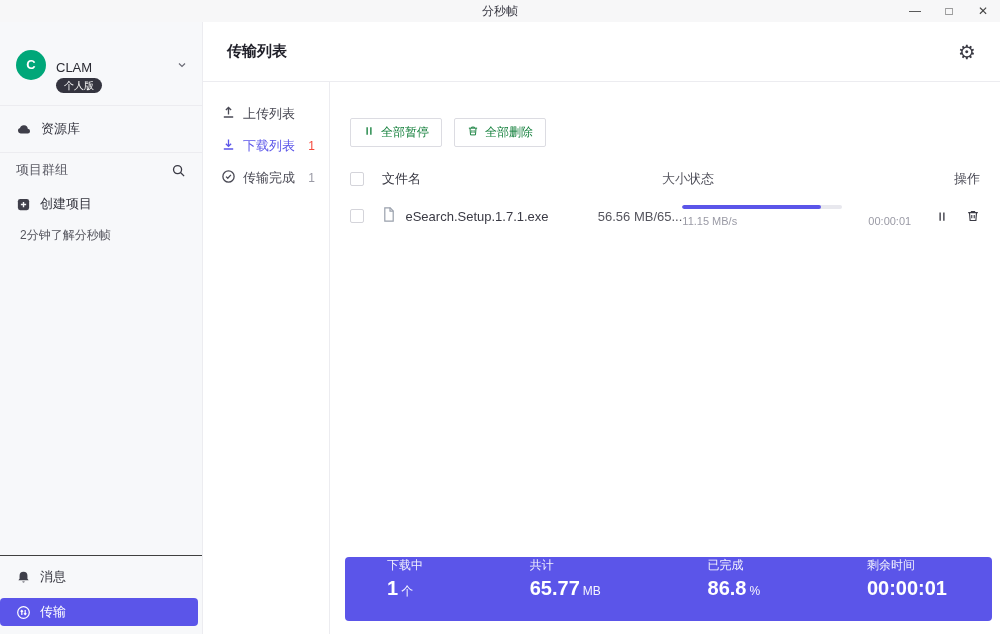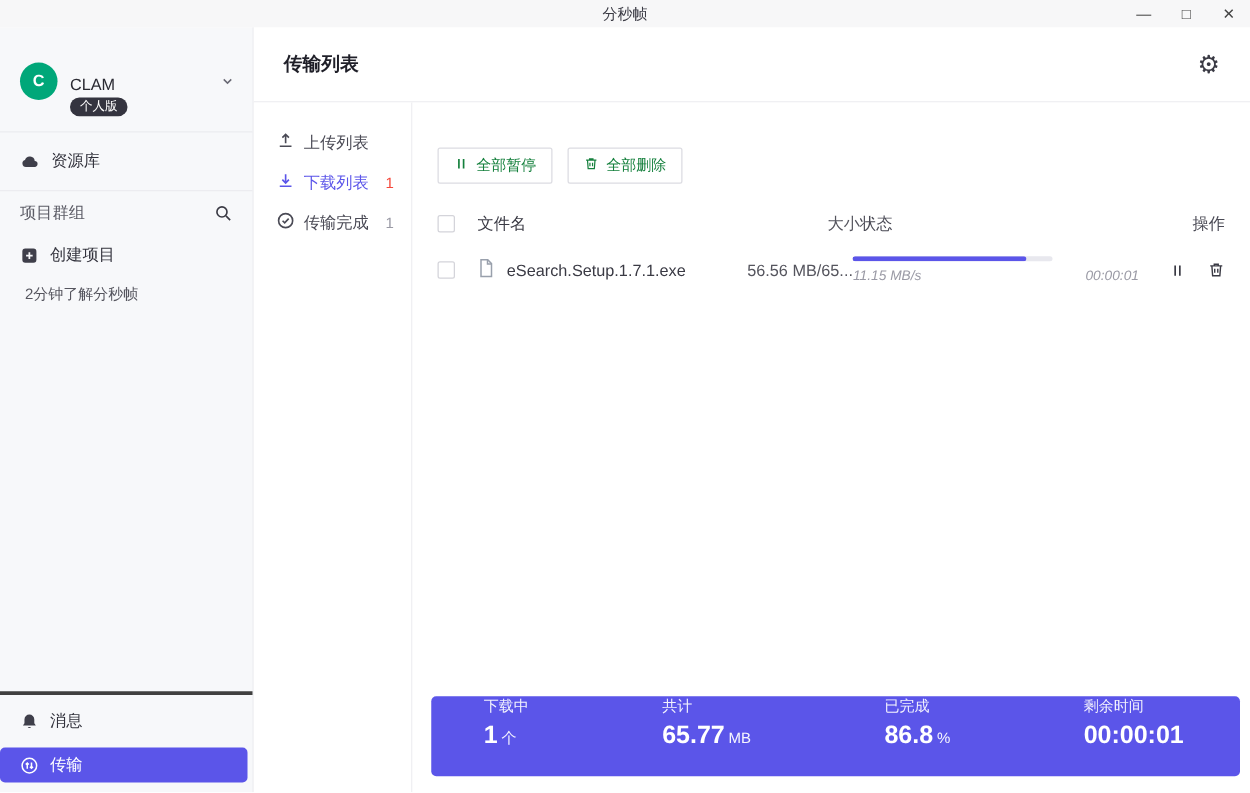--- a/index.html
+++ b/index.html
@@ -24,21 +24,21 @@
                 padding:1px 8px; border-radius:8px; line-height:13px; }
   .chev { margin-left:auto; color:#6a6a75; display:flex; }
 
   .side-section-wrap { border-bottom:1px solid #ececf0; padding:6px 0; }
   .side-item { display:flex; align-items:center; height:34px; padding:0 16px; font-size:13px; color:#33333d; gap:9px; cursor:pointer; }
   .side-label-row { display:flex; align-items:center; height:34px; padding:0 16px; font-size:13px; color:#5c5c66;justify-content:flex-end; }
   .side-label-row .sicon { margin-left:auto; color:#3a3a44; cursor:pointer; display:flex; }
   .side-tip { padding:6px 16px 0 20px; font-size:12px; color:#55555e; cursor:pointer; }
   .icn { display:flex; color:#3f3f4a; }
 
-  .sidebar-bottom { position:absolute; left:0; right:0; bottom:8px; border-top:3px solid #404040; padding-top:6px; }
+  .sidebar-bottom { position:absolute; left:0; right:0; bottom:8px; border-top:1px solid #404040; padding-top:6px; }
   .side-item.small { height:30px; }
   .side-item.active-transfer { background:var(--accent,#5B55E9); color:#fff; height:28px; margin:6px 4px 0 0;
                                border-radius:4px; }
   .side-item.active-transfer .icn { color:#fff; }
 
   
   .header { position:absolute; top:22px; left:203px; right:0; height:60px; background:#fff;
             border-bottom:1px solid #ececf0; display:flex; align-items:center; padding:0 24px; }
   .page-title { font-size:15px; font-weight:600; color:#1f1f28; }
   .gear { margin-left:auto; font-size:20px; color:#3a3a44; cursor:pointer; line-height:1; }
@@ -61,21 +61,21 @@
   .table-head { display:flex; align-items:center; padding:0 20px; margin-top:22px; height:20px; font-size:13px; color:#4a4a55; }
   .row { display:flex; align-items:center; padding:0 20px; height:54px; font-size:13px; color:#33333d; }
   .col-check { width:32px; display:flex; align-items:center; }
   .checkbox { width:14px; height:14px; border:1px solid #d4d4da; border-radius:2px; background:#fff; cursor:pointer; }
   .col-name { width:194px; display:flex; align-items:center; gap:8px; color:#3a3a44; }
   .col-size { width:112px; color:#55555e;text-align:right; }
   .col-status { flex:1; }
   .col-action { width:70px; display:flex; justify-content:flex-end; gap:18px; align-items:center; }
   .col-action.headcell { font-size:13px; color:#4a4a55; }
 
-  .status-wrap { display:flex; align-items:flex-end; gap:26px;font-style:italic; }
+  .status-wrap { display:flex; align-items:flex-end; gap:26px; }
   .bar-col { width:160px; }
   .bar-track { height:4px; background:#e8e8ee; border-radius:2px; overflow:hidden; }
   .bar-fill { height:100%; width:0; background:var(--accent,#5B55E9); border-radius:2px; }
   .speed { margin-top:6px; font-size:11px; color:#9a9aa5; }
   .rtime { font-size:11px; color:#9a9aa5; }
   .act-icon { color:#3a3a44; cursor:pointer; display:flex; }
 
   
   .statsbar { position:absolute; left:15px; right:8px; bottom:13px; height:64px; background:var(--accent,#5B55E9);
               border-radius:4px; display:flex; align-items:flex-start; justify-content:space-between;

